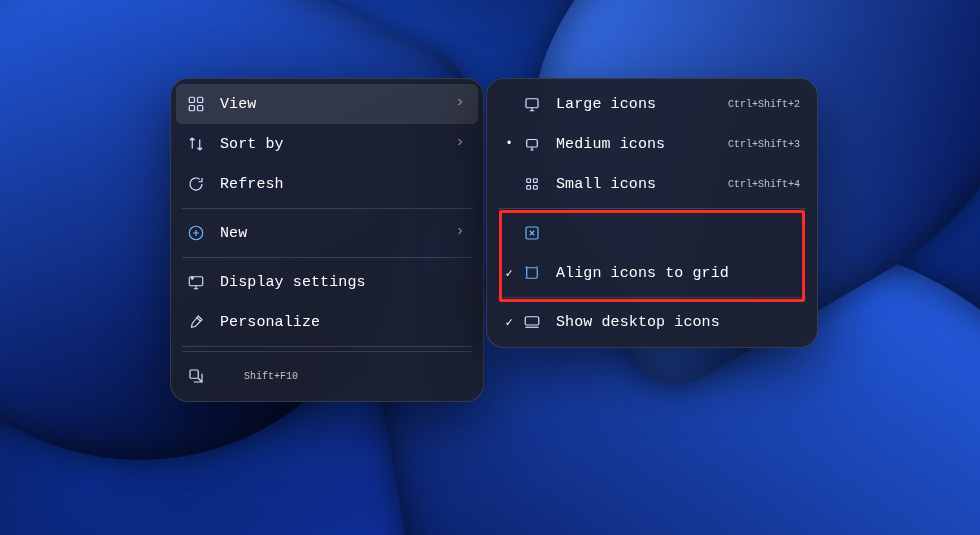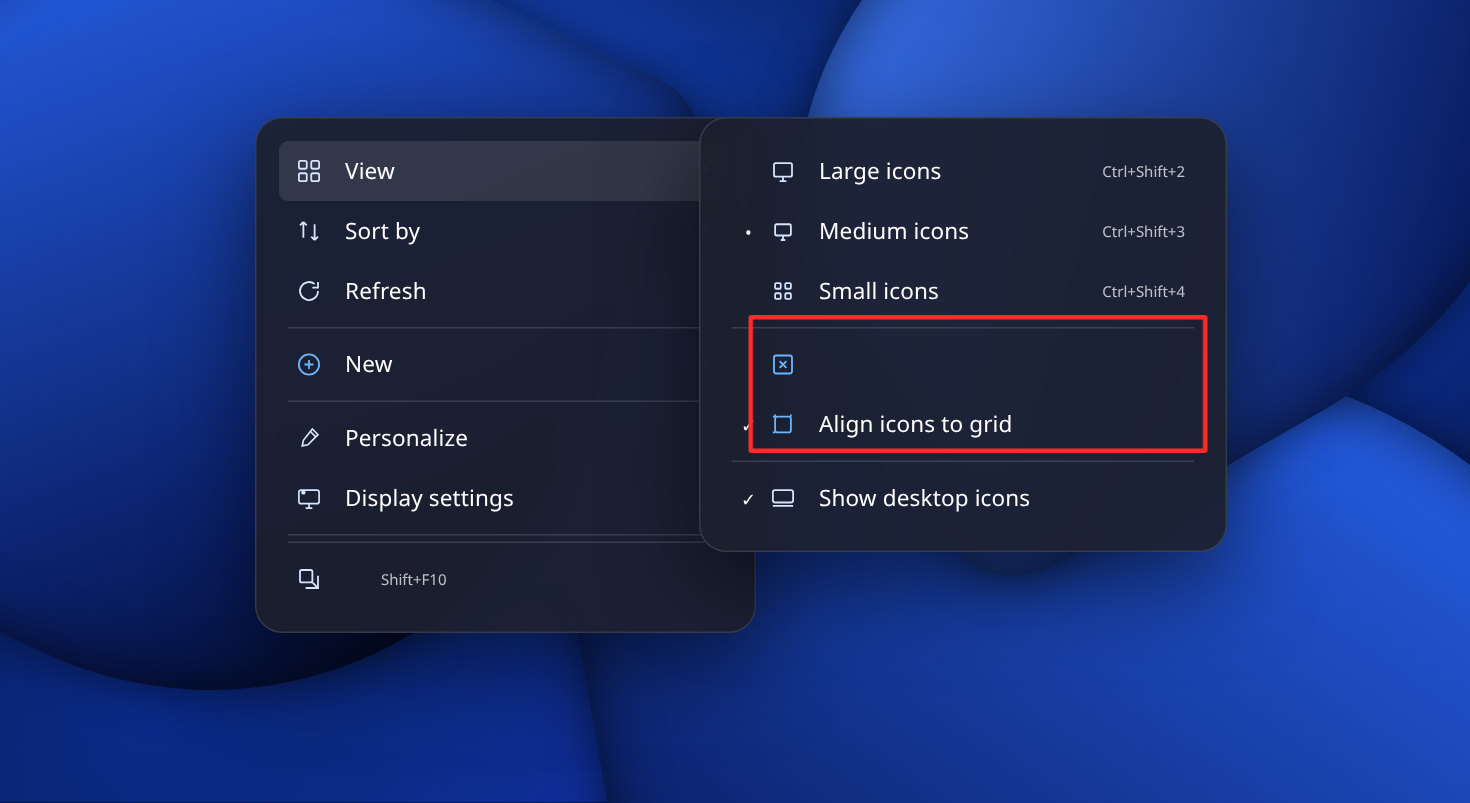--- a/index.html
+++ b/index.html
@@ -31,22 +31,23 @@
     background: linear-gradient(135deg, #2b6bff 0%, #0a1f66 70%, #020617 100%);
     box-shadow: 0 0 40px rgba(0,0,0,0.6) inset, 0 0 30px rgba(0,0,0,0.5);
   }
   .menu {
     position: absolute;
     background: rgba(28, 32, 44, 0.92);
     backdrop-filter: blur(18px);
     border: 1px solid rgba(255,255,255,0.12);
     border-radius: 18px;
     box-shadow: 0 20px 60px rgba(0,0,0,0.55);
-    padding: 15px;
+    padding: 5px;
     color: #fff;
+    font-family: Liberation Mono, monospace;
   }
   .item {
     display: flex;
     align-items: center;
     height: 40px;
     padding: 0 12px 0 10px;
     border-radius: 6px;
     white-space: nowrap;
   }
   .item.highlight {
@@ -154,56 +155,56 @@
           <path d="M9 6l6 6-6 6"></path>
         </svg>
     </span>
   </div>
 
   <div class="sep"></div>
 
   <div class="item">
     <span class="ic">
       <svg viewBox="0 0 24 24" fill="none" stroke="currentColor" stroke-width="1.5">
-          <path d="M15 4l5 5-9 9-5 1 1-5z"></path>
-          <path d="M13 6l5 5"></path>
-        </svg>
-    </span>
-    <span class="lbl">Personalize</span>
-  </div>
-
-  <div class="item">
-    <span class="ic">
-      <svg viewBox="0 0 24 24" fill="none" stroke="currentColor" stroke-width="1.5">
           <rect x="3" y="5" width="18" height="12" rx="2"></rect>
           <path d="M9 21h6M12 17v4"></path>
           <circle cx="7" cy="7" r="1.2" fill="currentColor"></circle>
         </svg>
     </span>
     <span class="lbl">Display settings</span>
   </div>
 
+  <div class="item">
+    <span class="ic">
+      <svg viewBox="0 0 24 24" fill="none" stroke="currentColor" stroke-width="1.5">
+          <path d="M15 4l5 5-9 9-5 1 1-5z"></path>
+          <path d="M13 6l5 5"></path>
+        </svg>
+    </span>
+    <span class="lbl">Personalize</span>
+  </div>
+
   <div class="sep"></div>
 
 
   <div class="sep"></div>
 
   <div class="item">
     <span class="ic">
       <svg viewBox="0 0 24 24" fill="none" stroke="currentColor" stroke-width="1.6">
           <rect x="4" y="4" width="11" height="11" rx="1.5"></rect>
           <path d="M9 20h11V9"></path>
           <path d="M15 15l5 5"></path>
         </svg>
     </span>
     <span class="hint">Shift+F10</span>
   </div>
 </div>
 
-<div class="menu" style="left:466px; top:78px; width:320px;">
+<div class="menu" style="left:486px; top:78px; width:320px;">
 
   <div class="item">
     <span class="mark"></span>
     <span class="ic">
       <svg viewBox="0 0 24 24" fill="none" stroke="currentColor" stroke-width="1.6">
           <rect x="4" y="5" width="16" height="12" rx="1.5"></rect>
           <path d="M9 21h6M12 17v4"></path>
         </svg>
     </span>
     <span class="lbl">Large icons</span>

